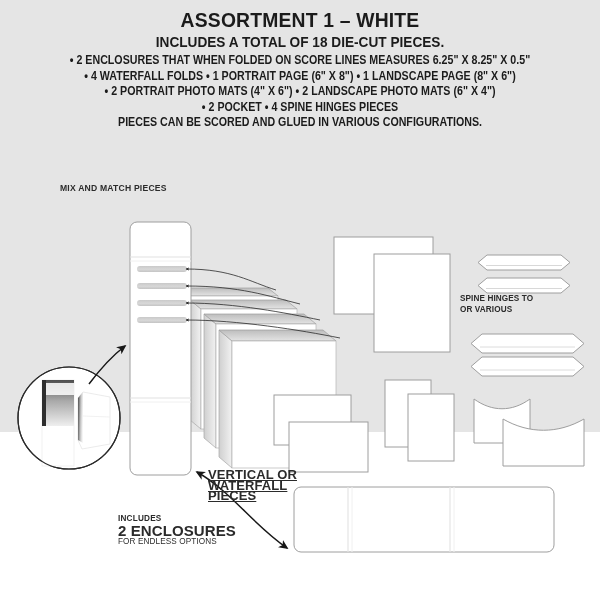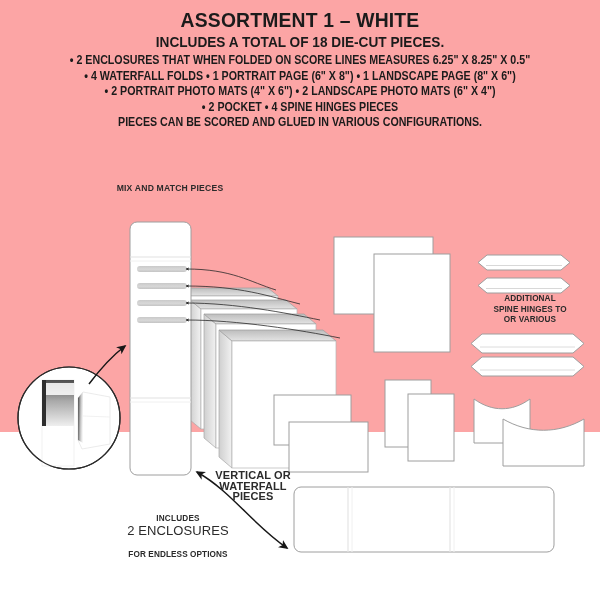--- a/index.html
+++ b/index.html
@@ -12,21 +12,21 @@
     height: 600px;
     overflow: hidden;
     font-family: "Liberation Sans", sans-serif;
     color: #1a1a1a;
     position: relative;
   }
   #page {
     position: relative;
     width: 600px;
     height: 432px;
-    background: #fca5a5;
+    background: #e5e5e5;
   }
 
   
   .header {
     position: absolute;
     left: 0;
     top: 8px;
     width: 600px;
     text-align: center;
   }
@@ -56,45 +56,45 @@
     line-height: 15.5px;
     transform: scaleX(0.86);
     margin: 0;
     color: #1b1b1b;
     white-space: nowrap;
   }
 
   
   .callout {
     position: absolute;
-    text-align: center;
+    text-align: left;
     color: #2b2b2b;
     font-family: "Liberation Sans", sans-serif;
   }
   .callout .line { display: block; white-space: nowrap; }
 
   #label-mixmatch {
     left: 60px; top: 183px; width: 220px;
     font-size: 8.6px; font-weight: bold; line-height: 11px; letter-spacing: .2px;
   }
   #label-spine {
     left: 460px; top: 294px; width: 140px;
     font-size: 8.2px; font-weight: bold; line-height: 10.5px; letter-spacing: .1px;
   }
   #label-vertical {
     left: 208px; top: 470px; width: 90px;
-    font-size: 11px; font-weight: bold; line-height: 10.5px; letter-spacing: .1px;
+    font-size: 13px; font-weight: bold; line-height: 10.5px; letter-spacing: .1px; text-decoration: underline;
   }
   #label-includes {
     left: 118px; top: 514px; width: 120px;
     line-height: 10px;
   }
   #label-includes .l1 { display:block; font-size: 8.2px; font-weight: bold; letter-spacing:.2px;}
-  #label-includes .l2 { display:block; font-size: 13px; font-weight: normal; letter-spacing:.1px; line-height:13px;}
-  #label-includes .l3 { display:block; font-size: 8.2px; font-weight: bold; letter-spacing:.1px;margin-top:13px;}
+  #label-includes .l2 { display:block; font-size: 15px; font-weight: bold; letter-spacing:.1px; line-height:13px;}
+  #label-includes .l3 { display:block; font-size: 8.2px; font-weight: normal; letter-spacing:.1px;}
 
   
   #art { position: absolute; left: 0; top: 0; width: 600px; height: 600px; }
 </style>
 </head>
 <body>
 
 <div id="page">
 
   <div class="header">
@@ -258,21 +258,20 @@
     <path d="M89,384 C101,368 112,356 125,346" fill="none" stroke="#171717" stroke-width="1.5" marker-end="url(#arrowHead)"></path>
 
     <path d="M197,472 C232,492 252,524 287,548" fill="none" stroke="#171717" stroke-width="1.5" marker-start="url(#arrowHead)" marker-end="url(#arrowHead)"></path>
   </svg>
 
   <div class="callout" id="label-mixmatch">
     <span class="line">MIX AND MATCH PIECES</span>
   </div>
 
   <div class="callout" id="label-spine">
-    <span class="line">ADDITIONAL</span>
     <span class="line">SPINE HINGES TO</span>
     <span class="line">OR VARIOUS</span>
   </div>
 
   <div class="callout" id="label-vertical">
     <span class="line">VERTICAL OR</span>
     <span class="line">WATERFALL</span>
     <span class="line">PIECES</span>
   </div>
 

